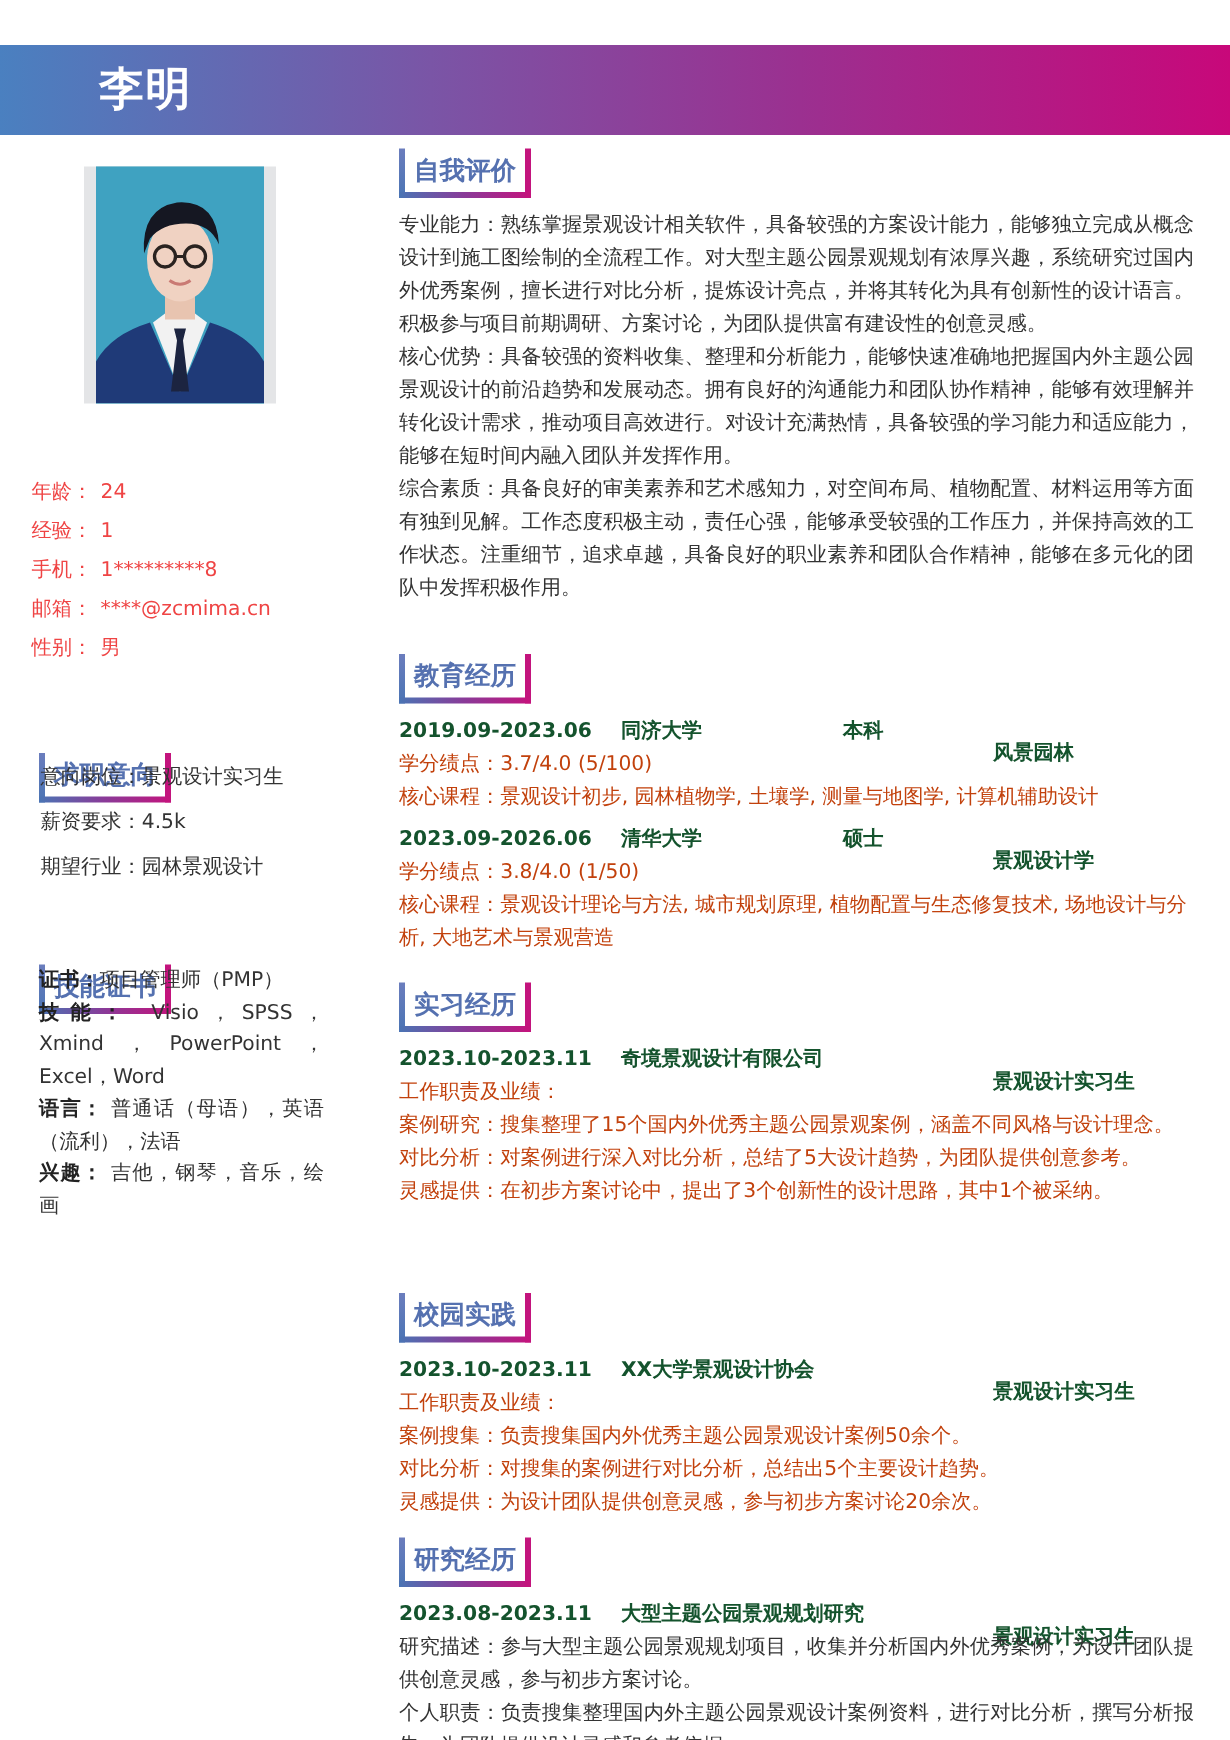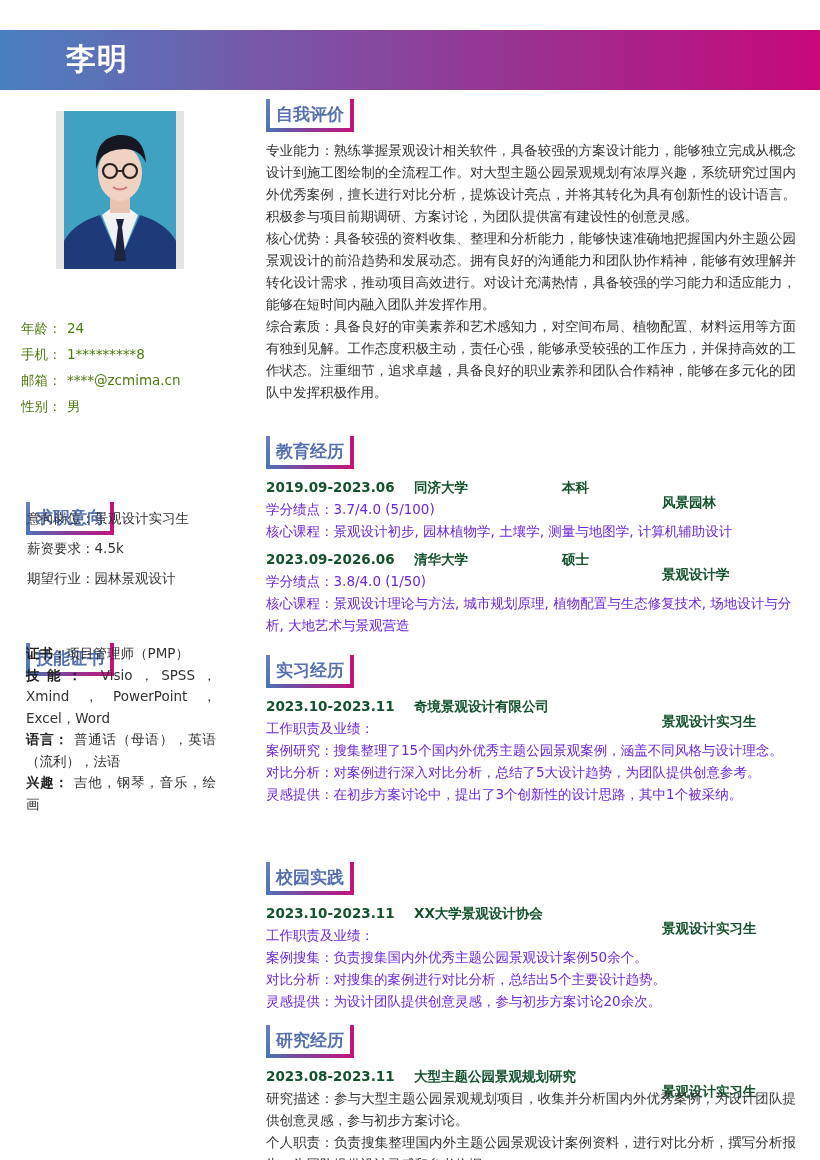--- a/index.html
+++ b/index.html
@@ -20,21 +20,21 @@
     position: absolute; left: 56px; top: 21px; width: 128px; height: 158px;
     background: #e4e5e7;
   }
   .photo {
     position: absolute; left: 8px; top: 0; width: 112px; height: 158px;
     background: #3fa3c2; overflow: hidden;
   }
   .photo svg { display: block; }
 
   .info-list { position: absolute; left: 21px; top: 228px; }
-  .info-row { height: 26px; line-height: 20px; font-size: 13.5px; color: #4d7c0f; white-space: nowrap; }
+  .info-row { height: 26px; line-height: 20px; font-size: 13.5px; color: #ef4444; white-space: nowrap; }
   .info-row .k { display: inline-block; width: 46px; }
 
   .sec-head {
     position: relative; display: inline-block;
     height: 33px; padding: 0 10px 0 10px;
     font-weight: bold; font-size: 17px; color: #5571b0; line-height: 31px;
   }
   .sec-head::before {
     content: ""; position: absolute; left: 0; top: 0; bottom: 0; width: 4px;
     background: linear-gradient(180deg, #6b7dbd, #4a74b4);
@@ -58,21 +58,21 @@
 
   .right-col { position: absolute; left: 266px; top: 0; width: 530px; }
   .r-sec { position: absolute; left: 0; width: 530px; }
   .para { font-size: 13.5px; line-height: 22px; color: #333; text-align: justify; }
   .entry-head { display: flex; font-weight: bold; font-size: 13.5px; color: #14532d; height: 22px; line-height: 22px; white-space: nowrap; }
   .entry-head .c1 { width: 148px; }
   .entry-head .c2 { width: 148px; }
   .entry-head .c3 { width: 100px; }
   .entry-head .c4 { width: 130px; margin-top: 15px; }
   .entry-head.w .c2 { width: 248px; }
-  .line { font-size: 13.5px; line-height: 22px; color: #6d28d9; }
+  .line { font-size: 13.5px; line-height: 22px; color: #c2410c; }
 </style>
 </head>
 <body>
 
 <div class="header-band">
   <div class="header-name">李明</div>
 </div>
 
 <div class="left-col">
   <div class="photo-frame">
@@ -96,20 +96,21 @@
         <circle cx="66" cy="60" r="7" fill="none" stroke="#2a2320" stroke-width="2.2"></circle>
         <line x1="53" y1="60" x2="59" y2="60" stroke="#2a2320" stroke-width="2"></line>
 
         <path d="M49 76 Q56 81 63 76" fill="none" stroke="#c97a74" stroke-width="2"></path>
       </svg>
     </div>
   </div>
 
   <div class="info-list">
     <div class="info-row"><span class="k">年龄：</span><span>24</span></div>
+    <div class="info-row"><span class="k">经验：</span><span>1</span></div>
     <div class="info-row"><span class="k">手机：</span><span>1*********8</span></div>
     <div class="info-row"><span class="k">邮箱：</span><span>****@zcmima.cn</span></div>
     <div class="info-row"><span class="k">性别：</span><span>男</span></div>
   </div>
 
   <div class="left-sec" style="top:372px;">
     <div class="sec-head"><span>求职意向</span><i class="base"></i></div>
   </div>
   <div class="intent-rows" style="top:418px;">
     <div class="intent-row"><span>意向岗位：</span><span>景观设计实习生</span></div>

